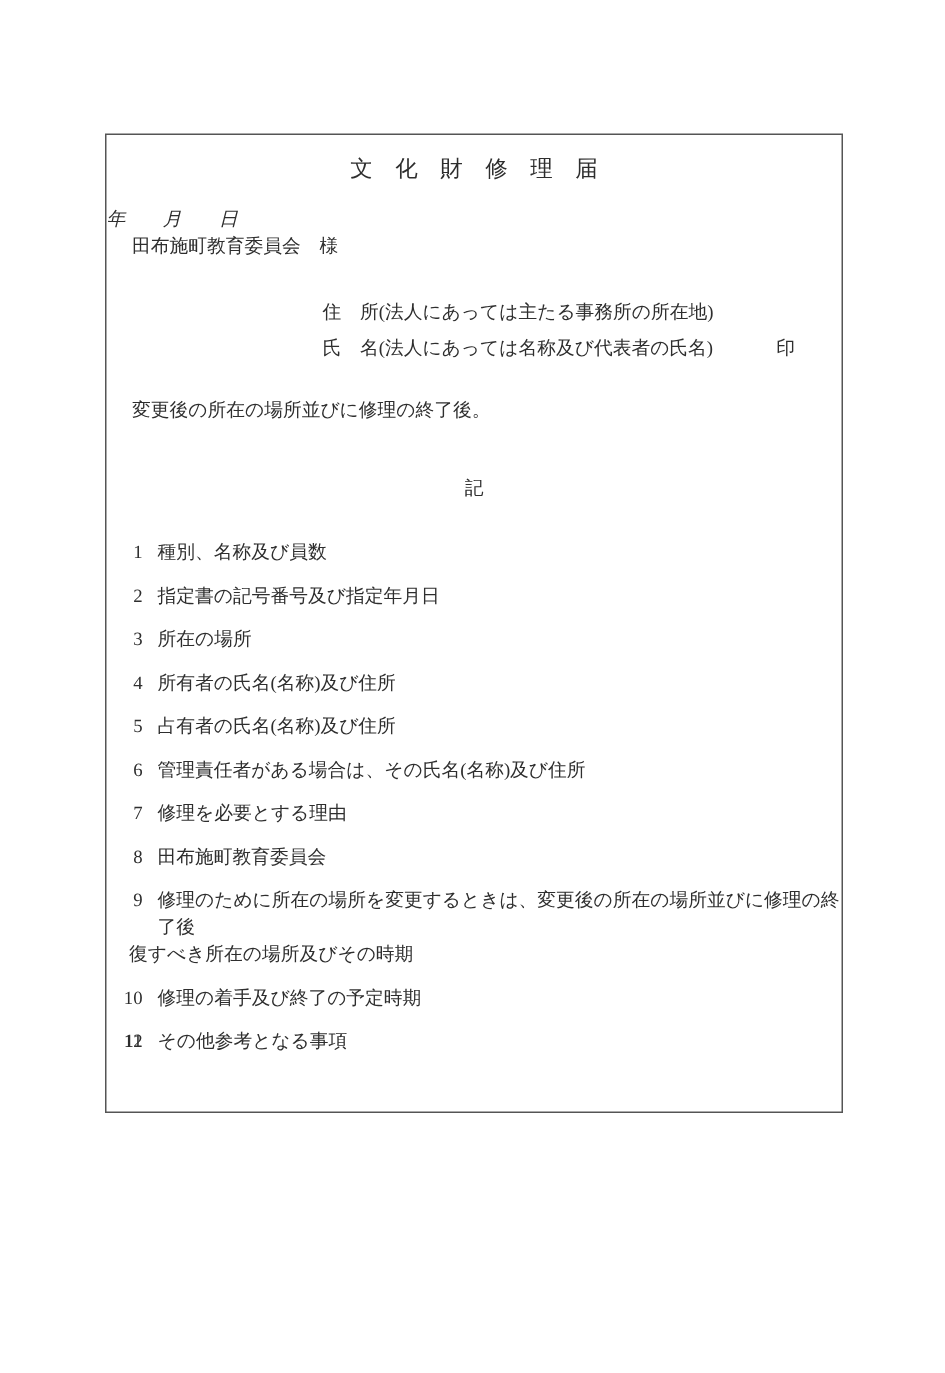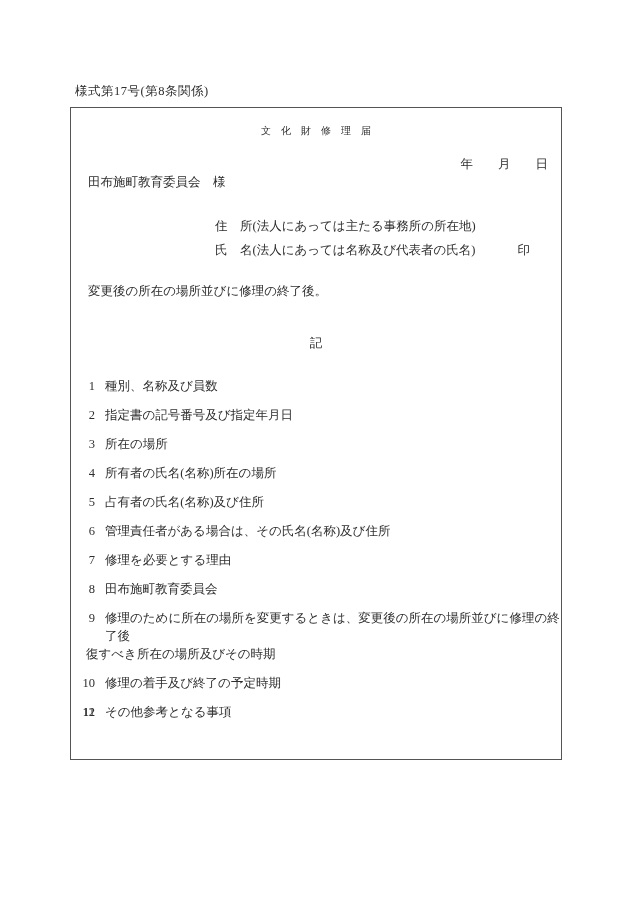--- a/index.html
+++ b/index.html
@@ -23,26 +23,27 @@
   .box {
     margin: 7px auto 0 70px;
     width: 492px;
     height: 653px;
     border: 1px solid #555555;
     background: #ffffff;
   }
   .title {
     margin-top: 14px;
     text-align: center;
-    font-size: 10px;
+    font-size: 15px;
   }
   .date-line {
     margin-top: 15px;
-    text-align: right;
+    text-align: left;
     padding-right: 13px;
+    font-style: italic;
   }
   .recipient {
     padding-left: 17px;
   }
   .addr-block {
     margin-top: 26px;
     padding-left: 144px;
   }
   .addr-line { margin-bottom: 6px; }
   .name-line { display: flex; gap: 28px; }
@@ -68,21 +69,20 @@
     width: 14px;
     text-align: right;
   }
   .txt2 { margin-left: -19px; }
 </style>
 </head>
 <body>
 
 <div class="page">
 
-  <div class="form-no">様式第17号(第8条関係)</div>
 
   <div class="box">
 
     <div class="title">文　化　財　修　理　届</div>
 
     <div class="date-line">年　　月　　日</div>
 
     <div class="recipient">田布施町教育委員会　様</div>
 
     <div class="addr-block">
@@ -105,21 +105,21 @@
       <div class="item">
         <span class="num">2</span>
         <span class="txt">指定書の記号番号及び指定年月日</span>
       </div>
       <div class="item">
         <span class="num">3</span>
         <span class="txt">所在の場所</span>
       </div>
       <div class="item">
         <span class="num">4</span>
-        <span class="txt">所有者の氏名(名称)所在の場所</span>
+        <span class="txt">所有者の氏名(名称)及び住所</span>
       </div>
       <div class="item">
         <span class="num">5</span>
         <span class="txt">占有者の氏名(名称)及び住所</span>
       </div>
       <div class="item">
         <span class="num">6</span>
         <span class="txt">管理責任者がある場合は、その氏名(名称)及び住所</span>
       </div>
       <div class="item">

